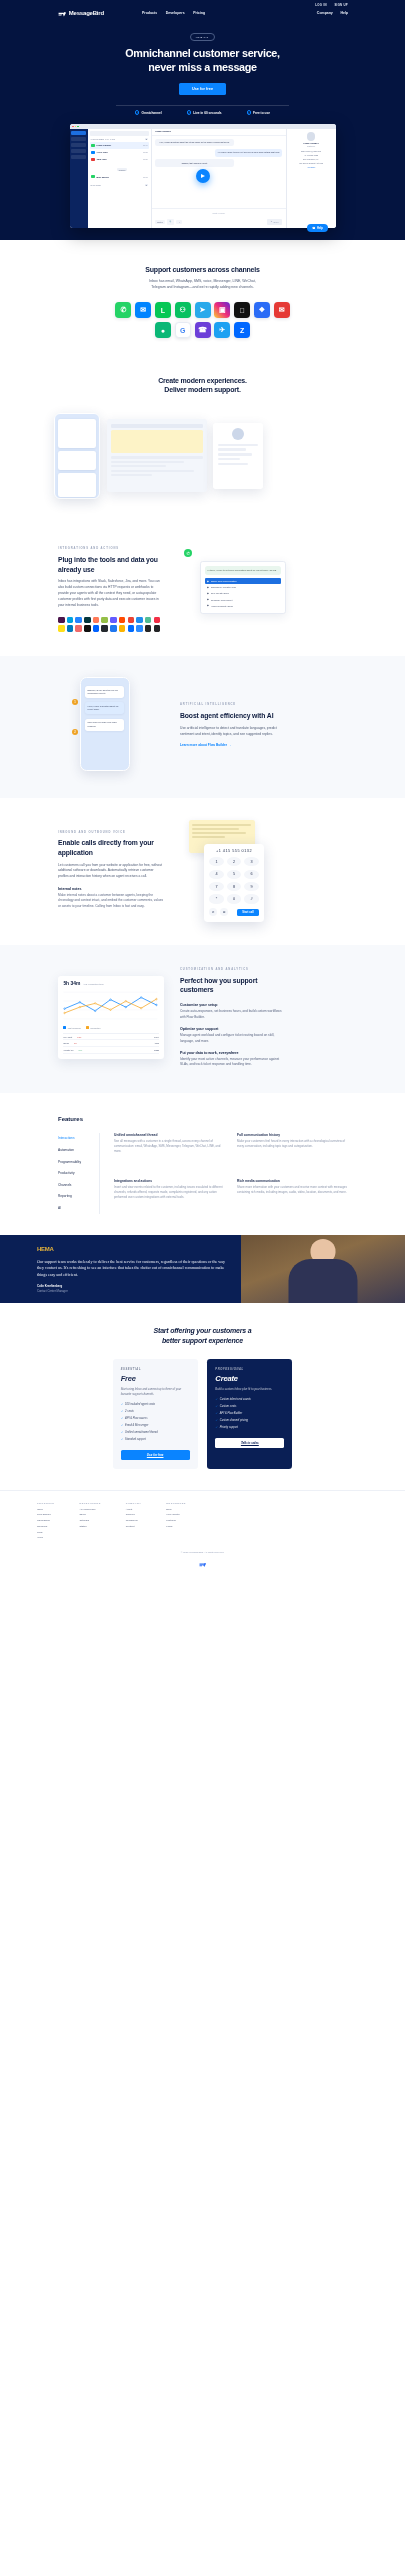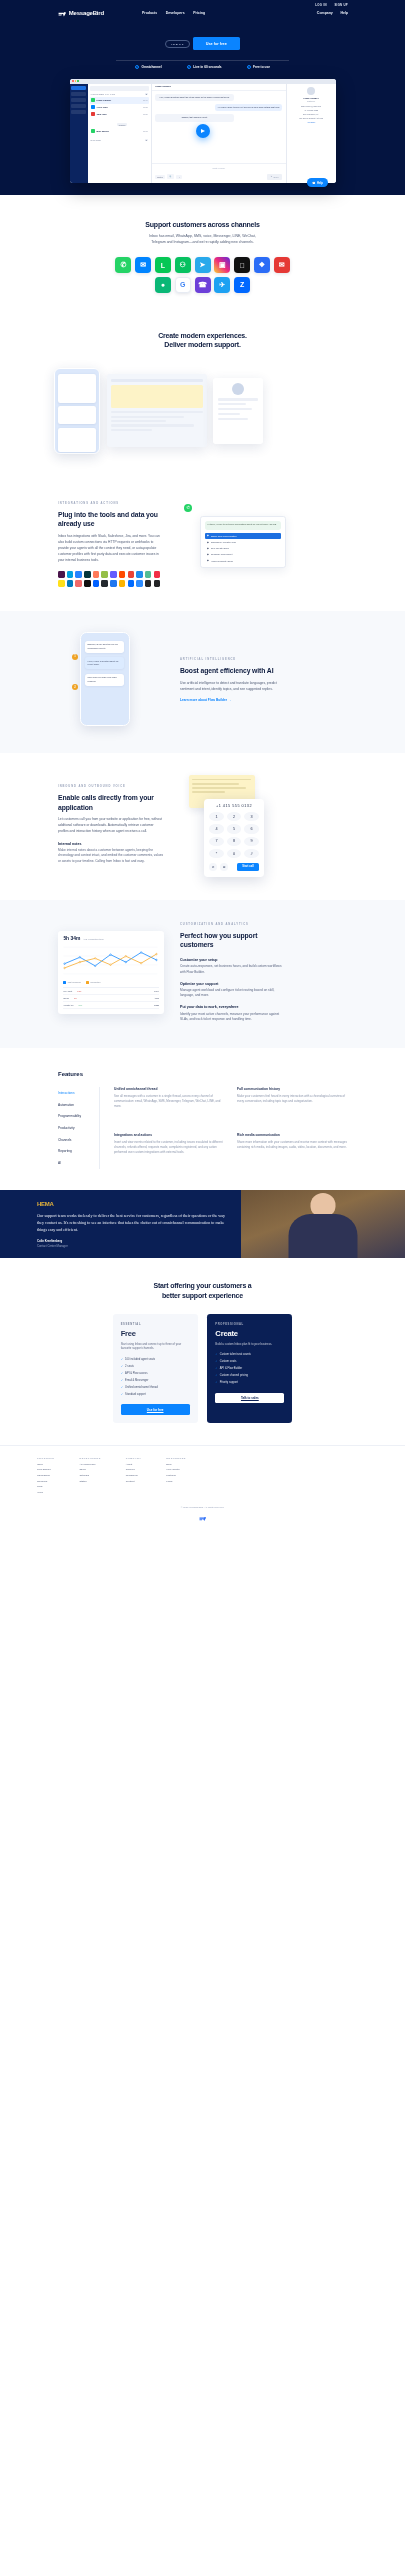--- a/index.html
+++ b/index.html
@@ -206,21 +206,21 @@
   .quote-txt { color: #f0f3fa; font-family: "Liberation Serif", serif; font-size: 4.1px; line-height: 1.65; }
   .quote-nm { color: #fff; font-size: 2.8px; font-weight: 700; margin-top: 5.4px; }
   .quote-role { color: #9aa6c4; font-size: 2.8px; margin-top: 1.1px; }
   .quote-r { flex: 1; background: linear-gradient(160deg,#6c5338,#8a6c46 40%,#3c3a52); position: relative; overflow: hidden; }
   .person-head { position: absolute; left: 50%; top: 3.2px; transform: translateX(-50%);
                  width: 25px; height: 24px; border-radius: 50% 50% 45% 45%; background: #e8c3a4; }
   .person-body { position: absolute; left: 50%; bottom: 0; transform: translateX(-50%);
                  width: 69px; height: 44px; border-radius: 21.6px 21.6px 0 0; background: #2e3355; }
 
   
-  .pricing { background: #fff; padding: 23px 0 21.6px; text-align: center; }
+  .pricing { background: #fff; padding: 23px 0 21.6px; text-align: center; font-style: italic; }
   .price-grid { display: flex; justify-content: center; gap: 9.7px; margin-top: 14px; }
   .pcard { width: 85px; border-radius: 3.2px; padding: 8.6px 8px 8.6px; text-align: left; }
   .pcard.free { background: #f5f7fb; color: #1d2b4f; }
   .pcard.custom { background: #0a1f55; color: #fff; }
   .ptier { font-size: 2.7px; letter-spacing: 0.6px; font-weight: 700; text-transform: uppercase; opacity: .62; }
   .pname { font-size: 7.6px; font-weight: 700; margin-top: 3.2px; letter-spacing: -0.2px; }
   .pdesc { font-size: 2.8px; line-height: 1.7; margin-top: 3.8px; opacity: .72; }
   .plist { margin-top: 6.5px; }
   .pli { display: flex; align-items: flex-start; gap: 2.2px; font-size: 2.7px; line-height: 1.6; margin-bottom: 2.7px; opacity: .88; }
   .pli .tick { color: #0a84ff; font-size: 2.7px; }
@@ -267,20 +267,24 @@
         <a class="nl" href="#">Pricing</a>
       </div>
       <div class="nav-right">
         <a class="nl" href="#">Company</a>
         <a class="nl" href="#">Help</a>
       </div>
     </div>
 
     <div class="hero-inner">
       <span class="pill">INBOX</span>
+      <h1 class="hero-h1">
+        <span>Omnichannel customer service,</span><br>
+        <span>never miss a message</span>
+      </h1>
       <button class="btn-blue">Use for free</button>
       <div class="hero-rule"></div>
       <div class="hero-feats">
         <div class="hero-feat">
           <span class="chk">✓</span>
           <span>Omnichannel</span>
         </div>
         <div class="hero-feat">
           <span class="chk">✓</span>
           <span>Live in 60 seconds</span>

